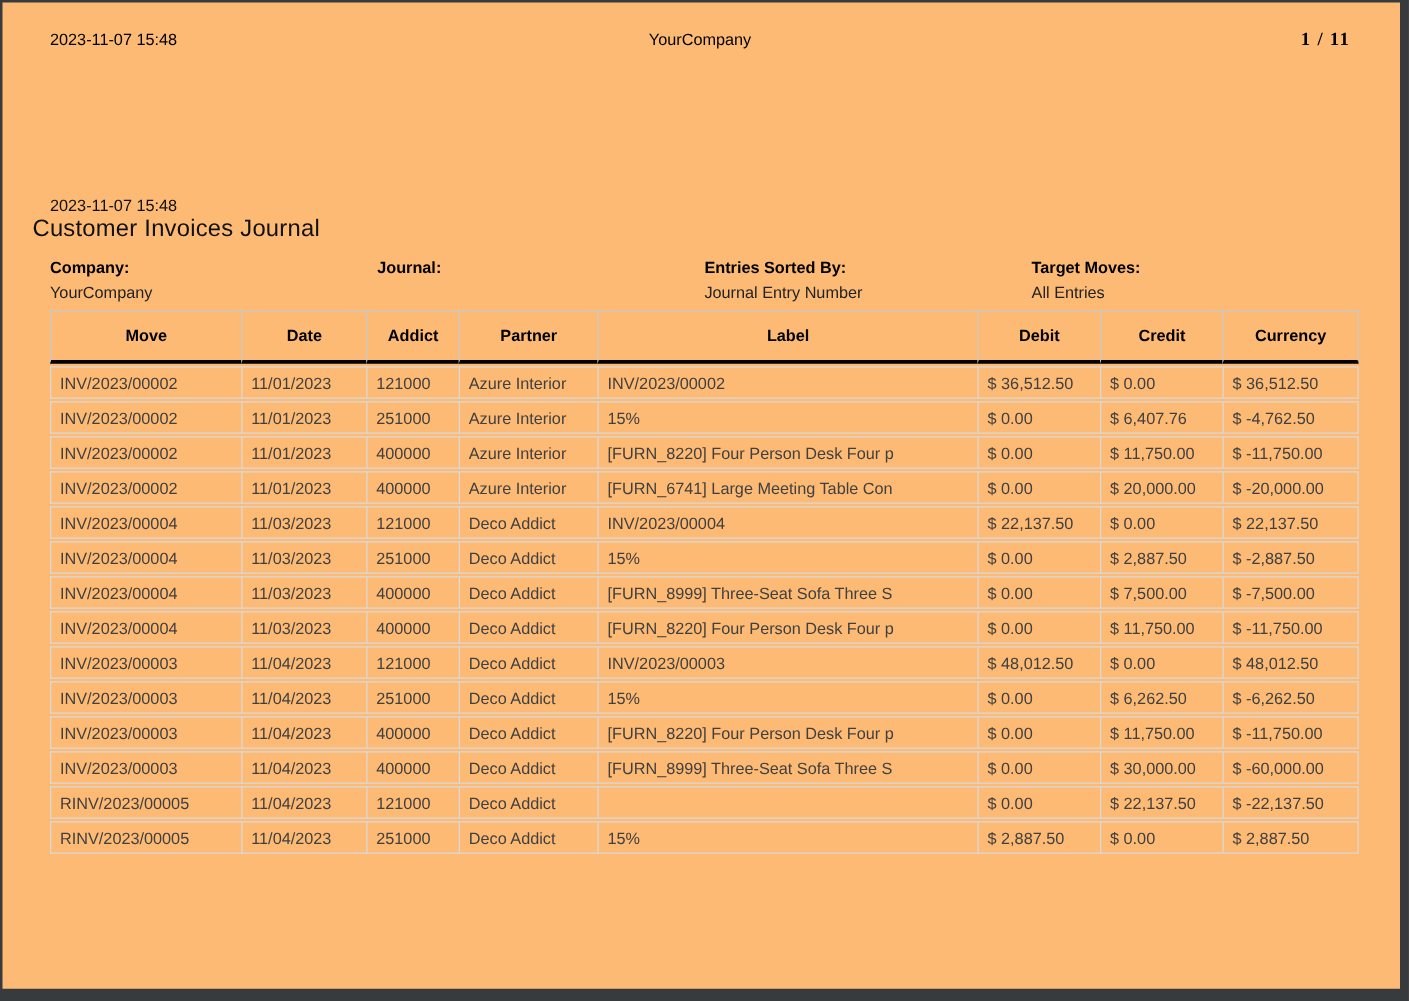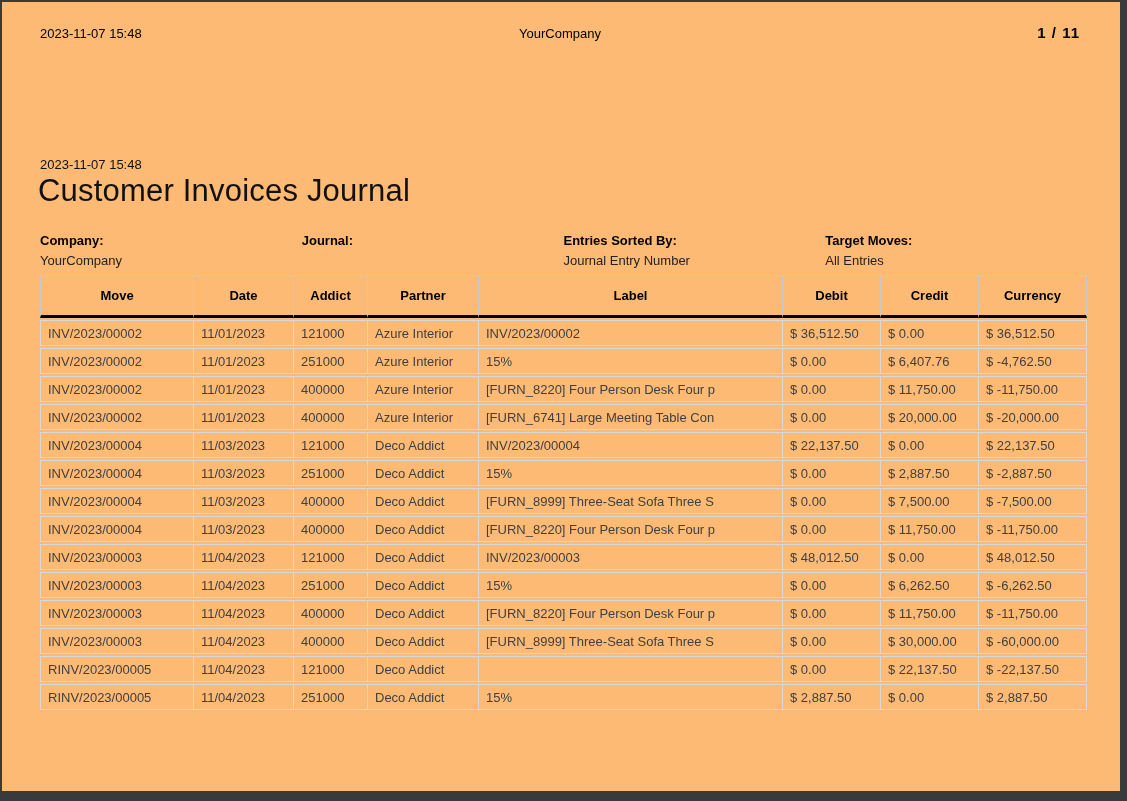--- a/index.html
+++ b/index.html
@@ -25,43 +25,43 @@
     display: flex;
     align-items: baseline;
     padding: 22px 40px 0 38px;
     font-size: 13px;
     color: #000;
   }
   .top-header .left  { flex: 1; text-align: left; }
   .top-header .mid   { flex: 1; text-align: center; }
   .top-header .right {
     flex: 1; text-align: right;
-    font-family: Liberation Sans, sans-serif;
+    font-family: Liberation Serif, serif;
     font-weight: 700;
     font-size: 15px;
     letter-spacing: 1px;
   }
   
   .report-datetime {
     margin: 116px 0 0 38px;
     font-size: 13px;
     color: #111;
   }
   .report-title {
-    margin: 1px 0 0 36px;
-    font-size: 31px;
+    margin: 1px 0 0 24px;
+    font-size: 19px;
     font-weight: 400;
     color: #111;
     letter-spacing: 0.2px;
   }
   
   .meta-row {
     display: flex;
     width: 1047px;
-    margin: 22px 0 0 38px;
+    margin: 9px 0 0 38px;
   }
   .meta-col { width: 25%; }
   .meta-label { font-size: 13px; font-weight: 700; color: #000; line-height: 20px; }
   .meta-value { font-size: 13px; color: #222; line-height: 20px; }
   
   table.journal {
     border-collapse: separate;
     border-spacing: 0 2px;
     table-layout: fixed;
     width: 1047px;

